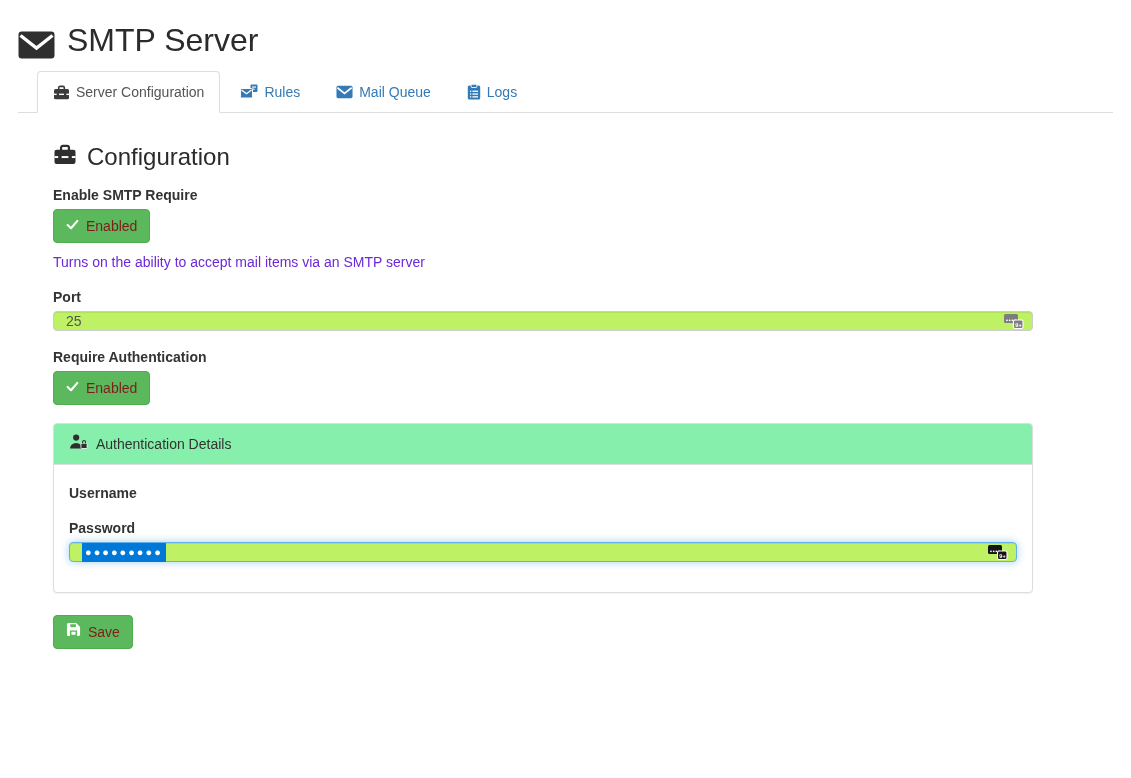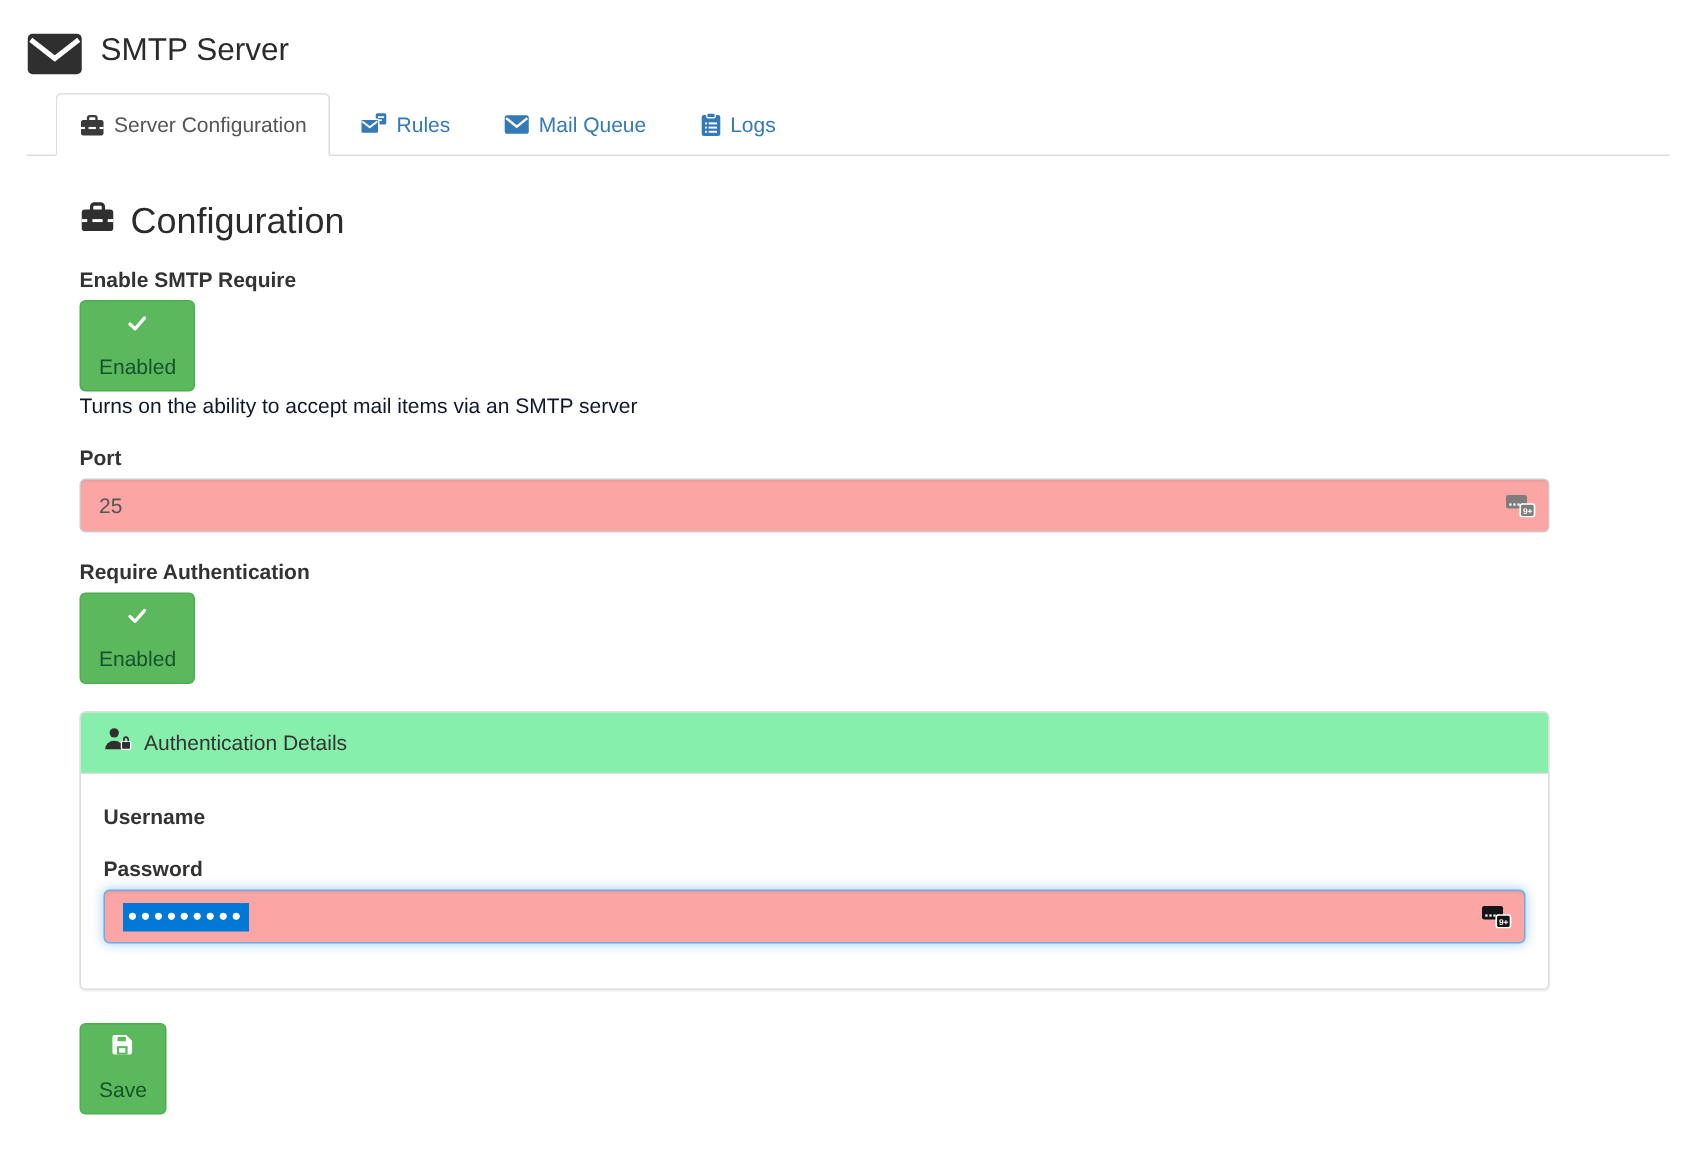--- a/index.html
+++ b/index.html
@@ -4,51 +4,51 @@
 <style>
   * { box-sizing: border-box; }
   html,body { margin:0; padding:0; background:#fff; }
   body {
     font-family: "Liberation Sans", "DejaVu Sans", sans-serif;
     font-size: 14px; color:#333; width:1131px; height:778px; overflow:hidden;
   }
   .container { padding: 0 18px; }
 
   
-  .page-title { margin: 22px 0 12px 0; font-size: 21px; font-weight: 500; color:#2b2b2b; display:flex; align-items:flex-start; gap:12px; }
+  .page-title { margin: 22px 0 12px 0; font-size: 32px; font-weight: 500; color:#2b2b2b; display:flex; align-items:flex-end; gap:12px; }
   .page-title svg { display:block; }
 
   
   .nav-tabs { list-style:none; margin:0; padding:0 0 0 19px; border-bottom:1px solid #ddd; display:flex; }
   .nav-tabs li { margin-bottom:-1px; margin-right:4px; }
   .nav-tabs a {
     display:flex; align-items:center; gap:6px; padding:10px 15px; text-decoration:none;
     color:#337ab7; border:1px solid transparent; border-radius:4px 4px 0 0; line-height:20px; cursor:pointer;
   }
   .nav-tabs li.active a { color:#555; background:#fff; border-color:#ddd #ddd transparent #ddd; cursor:default; }
   .nav-tabs a .ticon { display:flex; align-items:center; }
 
   
   .tab-content { margin-left:35px; width:980px; padding-top:30px; }
   .section-heading { font-size:24px; font-weight:500; color:#2b2b2b; margin:0 0 16px 0; display:flex; align-items:center; gap:10px; }
 
   .form-group { margin-bottom:18px; }
   .control-label { display:block; font-weight:bold; color:#333; margin-bottom:5px; line-height:17px; }
-  .help-block { color:#0f172a; margin-top:0; line-height:18px; }
+  .help-block { color:#6d28d9; margin-top:10px; line-height:18px; }
 
   
   .btn { display:inline-flex; align-items:center; gap:7px; padding:6px 12px; font-size:14px; line-height:20px;
          border-radius:4px; border:1px solid transparent; cursor:pointer; font-family:inherit; }
-  .btn-success { background:#5cb85c; border-color:#4cae4c; color:#14532d;flex-direction:column; }
+  .btn-success { background:#5cb85c; border-color:#4cae4c; color:#7f1d1d; }
 
   
   .input-wrap { position:relative; width:100%; }
   .form-control {
-    display:block; width:100%; height:36px; padding:6px 34px 6px 12px; font-size:14px; line-height:20px; color:#555;
-    background:#fca5a5; border:1px solid #ccc; border-radius:4px;
+    display:block; width:100%; height:20px; padding:6px 34px 6px 12px; font-size:14px; line-height:20px; color:#555;
+    background:#bef264; border:1px solid #ccc; border-radius:4px;
     box-shadow: inset 0 1px 1px rgba(0,0,0,.075); font-family:inherit; outline:none;
   }
   .form-control.focused { border-color:#66afe9; box-shadow: inset 0 1px 1px rgba(0,0,0,.075), 0 0 8px rgba(102,175,233,.6); }
   .kbd-btn { position:absolute; right:9px; top:50%; transform:translateY(-50%); background:none; border:none; padding:0; cursor:pointer; line-height:0; }
   .kbd-gray { color:#7d7d7d; }
   .kbd-dark { color:#151515; }
 
   .pw-box { display:flex; align-items:center; }
   .pw-selection { background:#0078d7; color:#fff; font-size:11px; font-weight:bold; letter-spacing:2px; padding:2px 3px 3px 3px; line-height:14px; }
 

